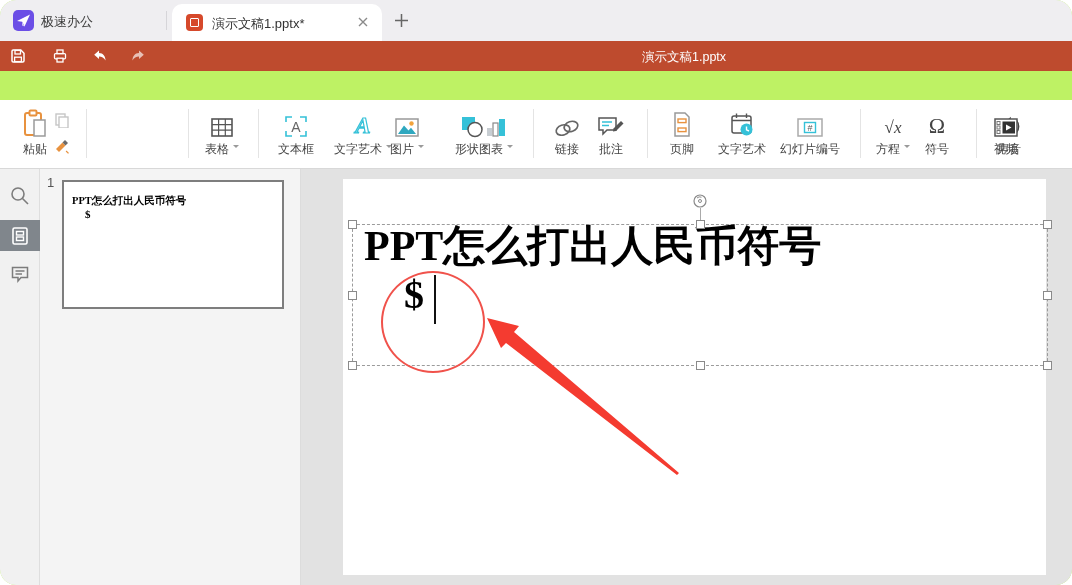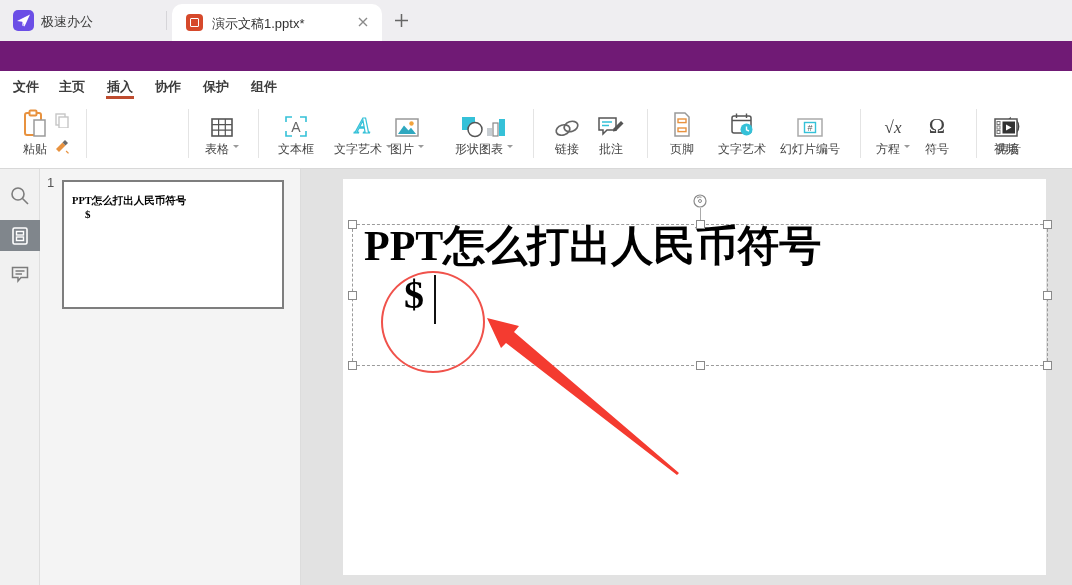--- a/index.html
+++ b/index.html
@@ -1,17 +1,17 @@
 <!DOCTYPE html>
 <html><head>
 <meta charset="utf-8">
 <style>
   html,body{margin:0;padding:0;}
-  .app{position:relative;width:1072px;height:585px;background:#701a75;overflow:hidden;
-       font-family:"Liberation Sans","DejaVu Sans",sans-serif;-webkit-font-smoothing:antialiased;}
+  .app{position:relative;width:1072px;height:585px;background:#bef264;overflow:hidden;
+       font-family:"Liberation Sans","DejaVu Sans",sans-serif;border-radius:16px;-webkit-font-smoothing:antialiased;}
 
   
   .tabbar{position:absolute;left:0;top:0;width:1072px;height:41px;background:#EFEEF1;}
   .app-logo{position:absolute;left:13px;top:10px;width:21px;height:21px;border-radius:5px;background:#6B4EE6;}
   .app-name{position:absolute;left:41px;top:13px;font-size:13px;color:#3b3b3b;}
   .tab-sep{position:absolute;left:166px;top:11px;width:1px;height:19px;background:#D6D5D9;}
   .doc-tab{position:absolute;left:172px;top:4px;width:210px;height:37px;background:#fff;border-radius:10px 10px 0 0;}
   .doc-tab-icon{position:absolute;left:14px;top:10px;width:17px;height:17px;border-radius:4px;background:#D6492B;}
   .doc-tab-icon .sq{position:absolute;left:4px;top:4px;width:7px;height:7px;border:1.5px solid #fff;border-radius:1px;}
   .doc-tab-title{position:absolute;left:40px;top:11px;font-size:13px;color:#333;white-space:nowrap;text-align:center;}
@@ -90,30 +90,40 @@
       <span class="doc-tab-title">演示文稿1.pptx*</span>
       <svg class="doc-tab-close" viewBox="0 0 14 14">
         <path d="M3 3 L11 11 M11 3 L3 11" stroke="#8a8a8a" stroke-width="1.4" fill="none"></path>
       </svg>
     </div>
     <svg class="newtab" viewBox="0 0 15 15">
       <path d="M7.5 1 V14 M1 7.5 H14" stroke="#666" stroke-width="1.5" fill="none"></path>
     </svg>
   </div>
 
-
-  <div class="menubar">
-    <span class="menu-item" style="left:13px">文件</span>
-    <span class="menu-item" style="left:59px">主页</span>
-    <span class="menu-item" style="left:107px">插入</span>
-    <span class="menu-item" style="left:155px">协作</span>
-    <span class="menu-item" style="left:203px">保护</span>
-    <span class="menu-item" style="left:251px">组件</span>
-    <div class="menu-underline"></div>
-  </div>
+  <div class="titleband">
+    <svg class="qa" style="left:10px" viewBox="0 0 16 16">
+      <path d="M2 3.2 a1.2 1.2 0 0 1 1.2-1.2 H10.8 L14 5.2 V12.8 a1.2 1.2 0 0 1 -1.2 1.2 H3.2 A1.2 1.2 0 0 1 2 12.8 Z" fill="none" stroke="#fff" stroke-width="1.5"></path>
+      <rect x="5" y="2.4" width="5.5" height="3.6" fill="none" stroke="#fff" stroke-width="1.3"></rect>
+      <rect x="4.6" y="9.2" width="6.8" height="4.4" fill="none" stroke="#fff" stroke-width="1.3"></rect>
+    </svg>
+    <svg class="qa" style="left:52px" viewBox="0 0 16 16">
+      <rect x="2.5" y="5.6" width="11" height="5.2" rx="1" fill="none" stroke="#fff" stroke-width="1.3"></rect>
+      <rect x="5" y="2" width="6" height="3.6" fill="none" stroke="#fff" stroke-width="1.3"></rect>
+      <rect x="5" y="10.2" width="6" height="3.8" fill="#BE4B2E" stroke="#fff" stroke-width="1.3"></rect>
+    </svg>
+    <svg class="qa" style="left:91px" viewBox="0 0 16 16">
+      <path d="M3.2 6.8 L8 2.6 V5 C12.2 5 14.4 8.2 14.6 12.6 C13 9.6 10.8 8.5 8 8.5 V11 Z" fill="#fff"></path>
+    </svg>
+    <svg class="qa" style="left:131px;opacity:.65" viewBox="0 0 16 16">
+      <path d="M12.8 6.8 L8 2.6 V5 C3.8 5 1.6 8.2 1.4 12.6 C3 9.6 5.2 8.5 8 8.5 V11 Z" fill="#fff"></path>
+    </svg>
+    <span class="doc-title">演示文稿1.pptx</span>
+  </div>
+
 
   <div class="ribbon">
     <div class="rsep" style="left:86px"></div>
     <div class="rsep" style="left:188px"></div>
     <div class="rsep" style="left:258px"></div>
     <div class="rsep" style="left:533px"></div>
     <div class="rsep" style="left:647px"></div>
     <div class="rsep" style="left:860px"></div>
     <div class="rsep" style="left:976px"></div>
 

